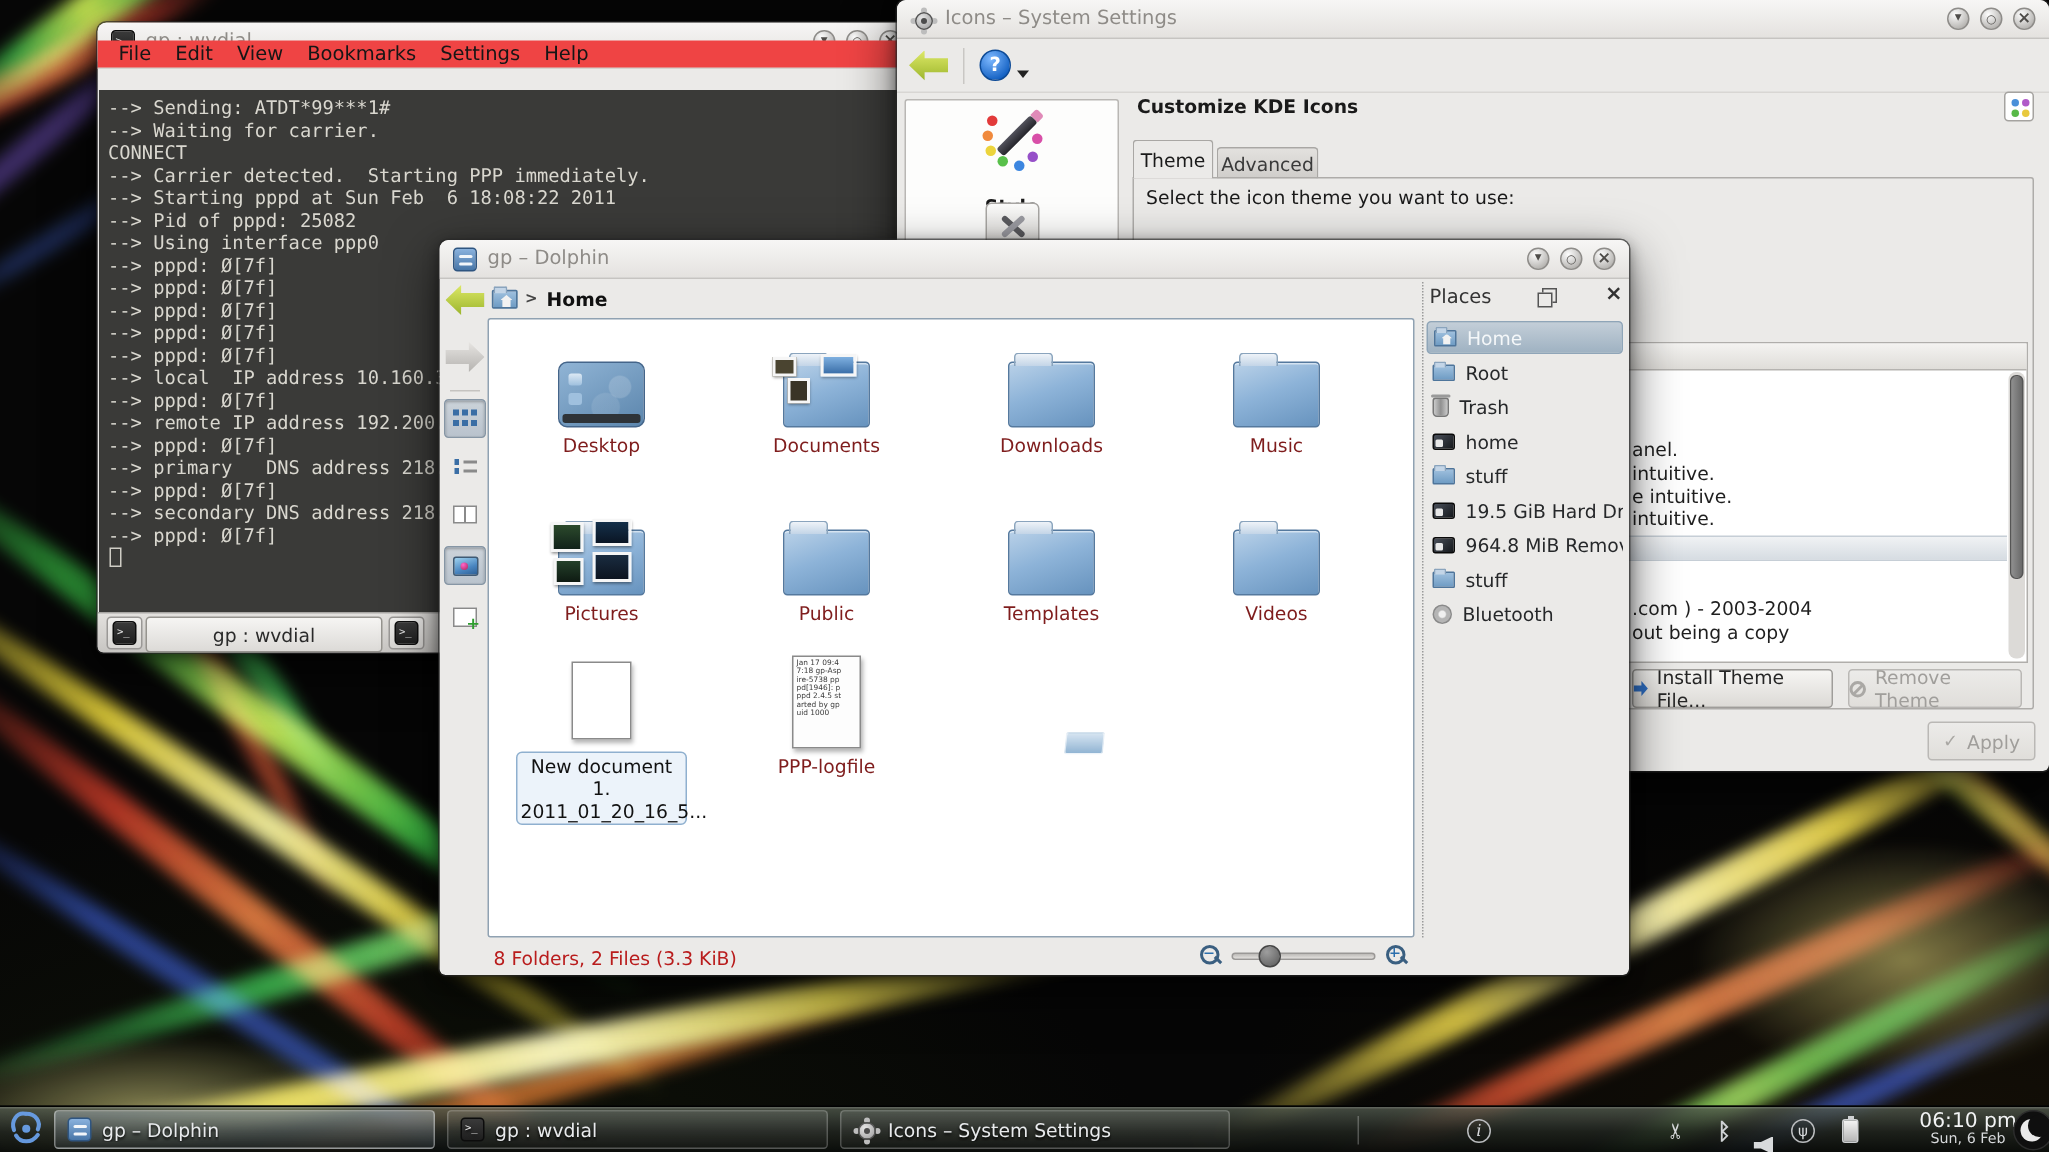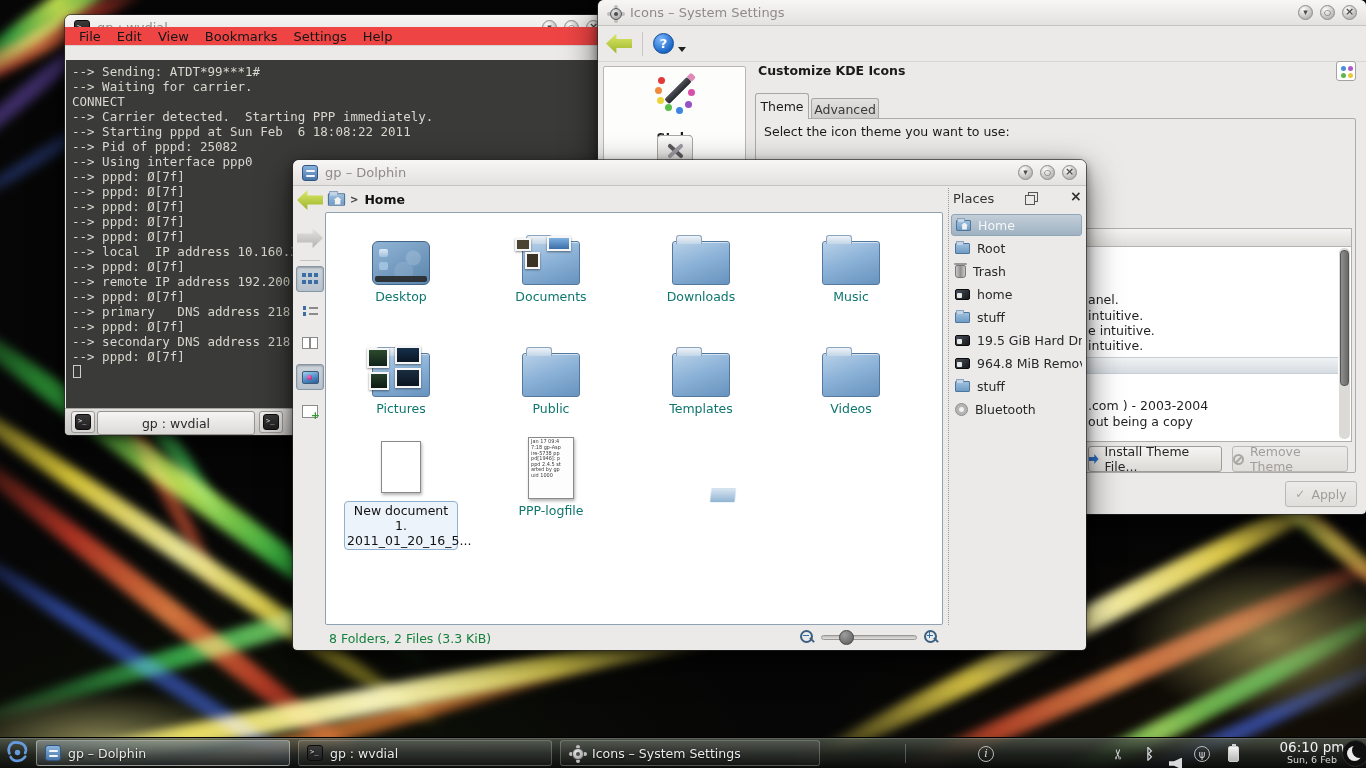--- a/index.html
+++ b/index.html
@@ -146,21 +146,21 @@
       background:radial-gradient(circle at 35% 30%,#f6c,#a25);}
   .vb-split{width:16px;height:13px;border:1px solid #8a8a8a;background:#fff;position:relative;}
   .vb-split::after{content:"+";position:absolute;right:-3px;bottom:-5px;color:#2f9e2f;font-weight:700;font-size:11px;}
   #d-bread{position:absolute;left:36px;top:28px;height:22px;display:flex;align-items:center;gap:6px;}
   .crumb-sep{font-weight:700;font-size:10px;color:#444;}
   .crumb{font-weight:700;font-size:12.5px;color:#111;}
   #d-view{position:absolute;left:32px;top:52px;width:618px;height:413px;background:#fff;
           border:1px solid #90a2b2;border-radius:2px;}
   .cell{position:absolute;width:120px;text-align:center;}
   .cell .ictr{height:66px;display:flex;align-items:flex-end;justify-content:center;}
-  .cell .lbl{margin-top:4px;font-size:12.5px;color:#0f766e;}
+  .cell .lbl{margin-top:4px;font-size:12.5px;color:#7f1d1d;}
   .folder{position:relative;width:58px;height:44px;border-radius:3px;border:1px solid #55799e;
           background:linear-gradient(160deg,#b9d1e8 0%,#8db3d8 45%,#6793be 100%);
           box-shadow:inset 0 1px 0 rgba(255,255,255,.55);}
   .folder::before{content:"";position:absolute;top:-7px;left:3px;width:24px;height:8px;
           background:linear-gradient(#eef3f8,#c3d5e7);border:1px solid #8aa4bd;border-bottom:none;border-radius:3px 3px 0 0;}
   .desk-ic{position:relative;width:58px;height:44px;border-radius:6px;border:1px solid #44658a;
           background:radial-gradient(circle at 72% 38%,rgba(255,255,255,.16) 7px,transparent 8px),
                      radial-gradient(circle at 55% 70%,rgba(255,255,255,.10) 9px,transparent 10px),
                      linear-gradient(150deg,#90b4d5,#5c86ad);}
   .desk-ic::after{content:"";position:absolute;left:2px;right:2px;bottom:2px;height:6px;background:#2e3338;border-radius:2px;}
@@ -190,21 +190,21 @@
   .mi-home::after{content:"";position:absolute;left:4px;top:2px;width:7px;height:7px;background:#f2f2f2;
              clip-path:polygon(50% 0,100% 42%,84% 42%,84% 100%,16% 100%,16% 42%,0 42%);}
   .mi-trash{width:11px;height:13px;border:1px solid #777;border-radius:2px 2px 3px 3px;position:relative;flex:none;
              background:linear-gradient(90deg,#c9c9c9,#909090 50%,#c9c9c9);}
   .mi-trash::before{content:"";position:absolute;top:-3px;left:-2px;width:13px;height:2px;background:#9a9a9a;border-radius:1px;}
   .mi-drive{width:15px;height:11px;border:1px solid #0a0a0a;border-radius:2px;position:relative;flex:none;
              background:linear-gradient(135deg,#4a505a,#15181c);}
   .mi-drive::after{content:"";position:absolute;left:1px;bottom:1px;width:5px;height:5px;background:#e8e8e8;border-radius:1px;}
   .mi-gear{width:13px;height:13px;border-radius:50%;flex:none;border:1px solid #8a8a8a;
              background:radial-gradient(circle at 50% 50%,#f0f0f0 2px,#b5b5b5 3px);}
-  #d-status{position:absolute;left:36px;bottom:4px;font-size:12.5px;color:#15803d;}
+  #d-status{position:absolute;left:36px;bottom:4px;font-size:12.5px;color:#b91c1c;}
   .mag{position:absolute;width:14px;height:14px;}
   .mag::before{content:"";position:absolute;left:0;top:0;width:9px;height:9px;border:2px solid #3a5f80;border-radius:50%;}
   .mag::after{content:"";position:absolute;left:9px;top:9px;width:6px;height:2px;background:#3a5f80;transform:rotate(45deg);}
   .mag i{position:absolute;left:2.5px;top:4.5px;width:6px;height:1.6px;background:#2b6fad;}
   .mag.plus i::after{content:"";position:absolute;left:2.2px;top:-2.2px;width:1.6px;height:6px;background:#2b6fad;}
   .ztrack{position:absolute;width:96px;height:5px;border:1px solid #9a9896;border-radius:3px;
           background:linear-gradient(#bdbbb8,#e2e0dd);}
   .zhandle{position:absolute;width:15px;height:15px;border-radius:50%;border:1px solid #454545;
           background:radial-gradient(circle at 35% 28%,#9e9e9e,#595959);}
 

